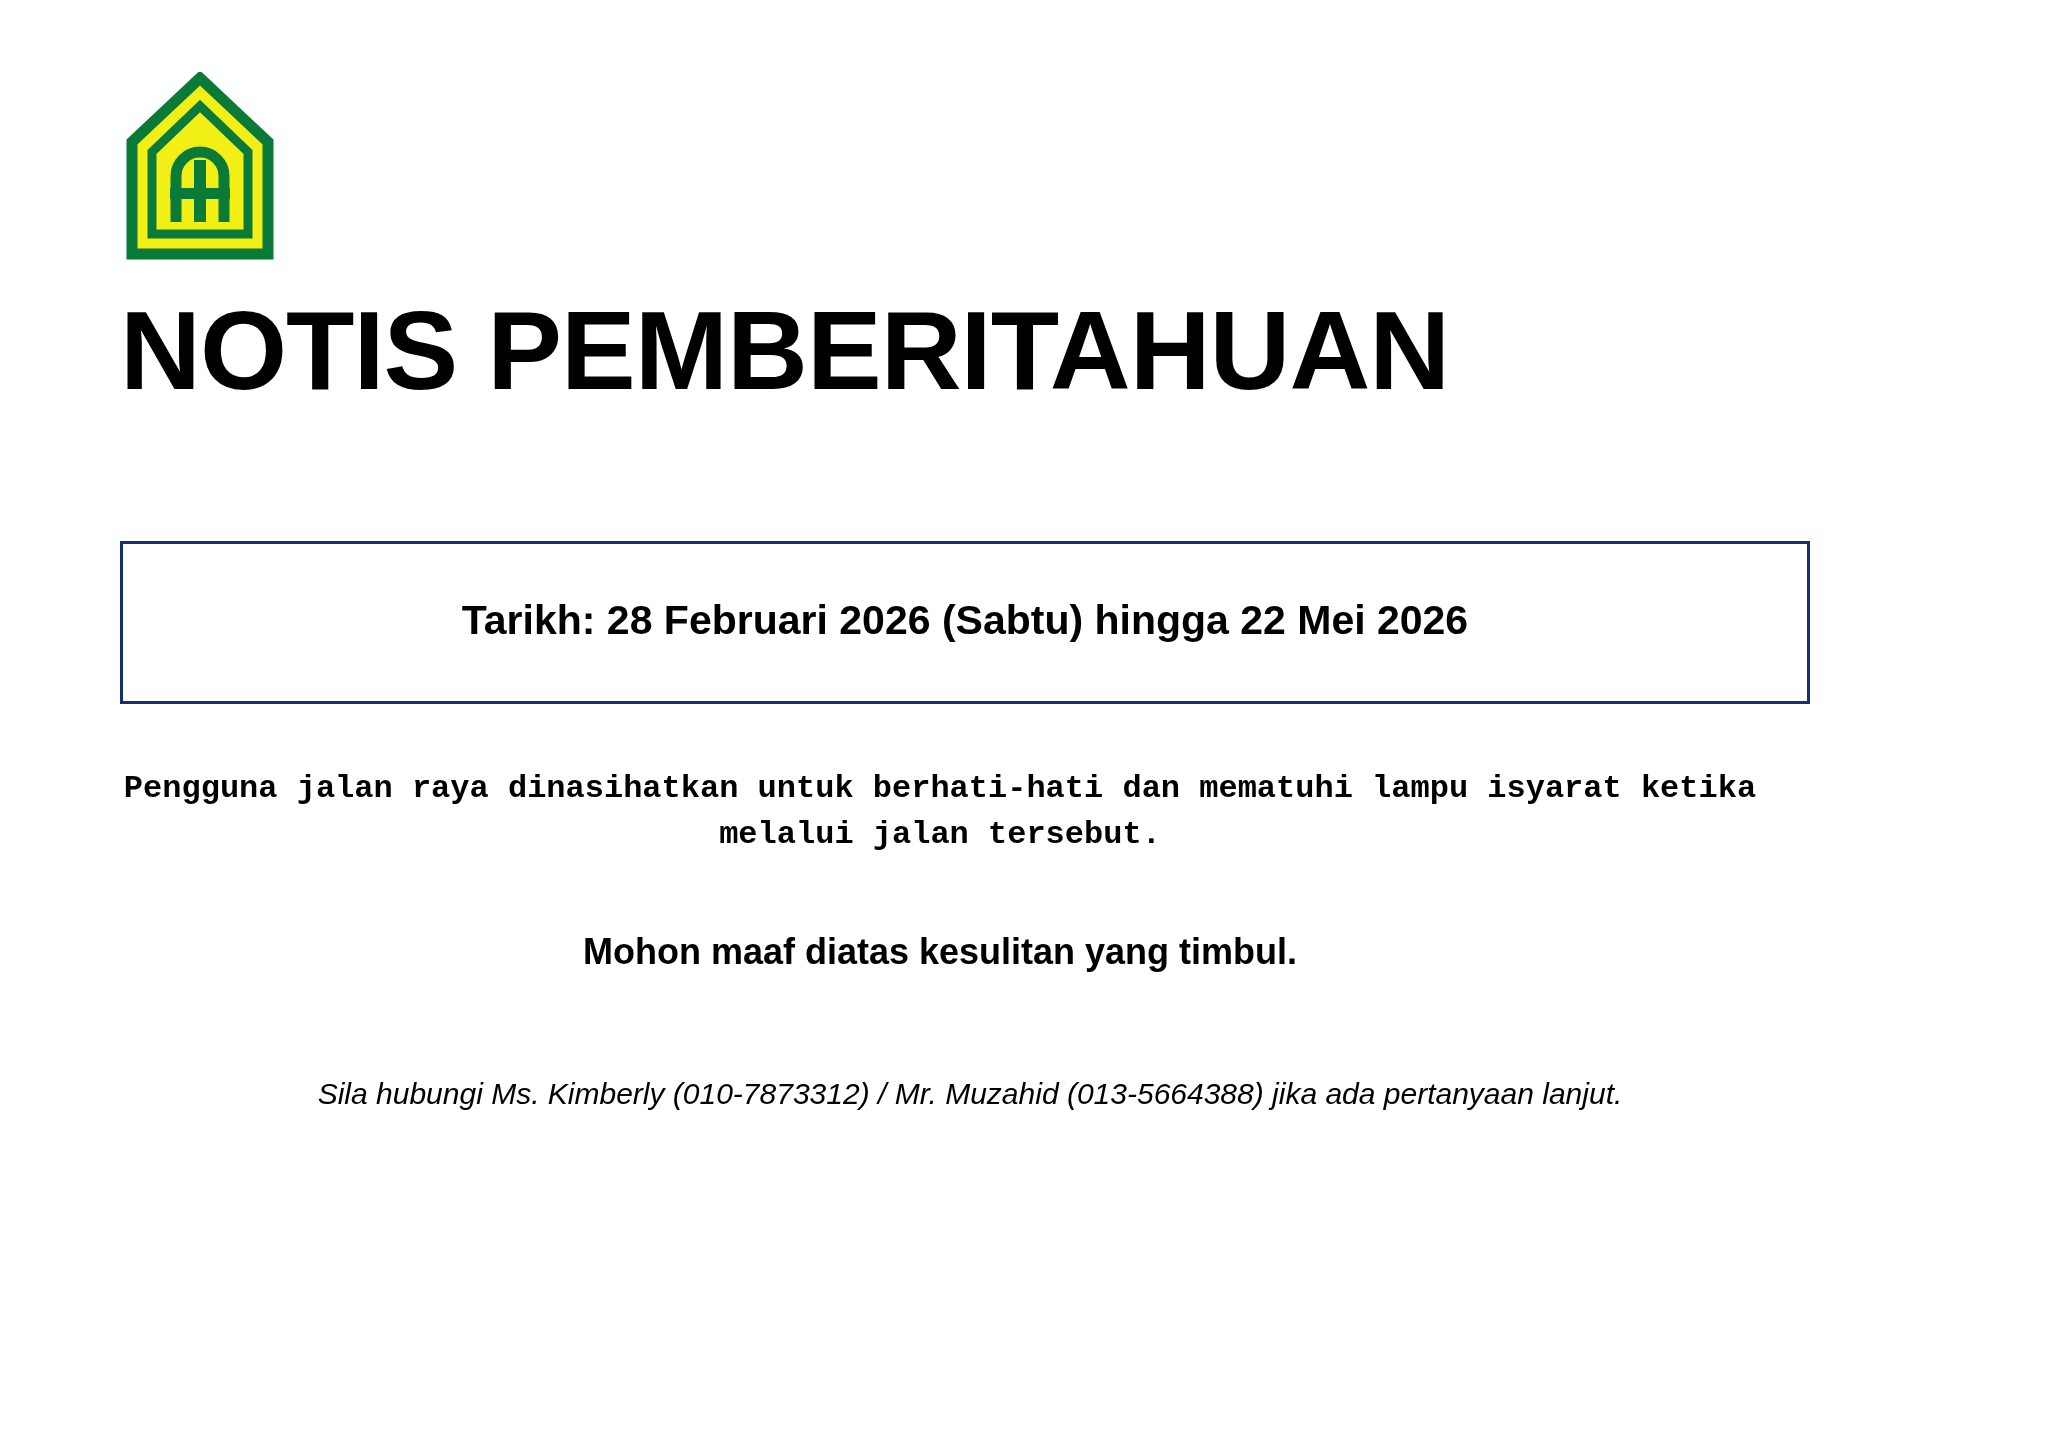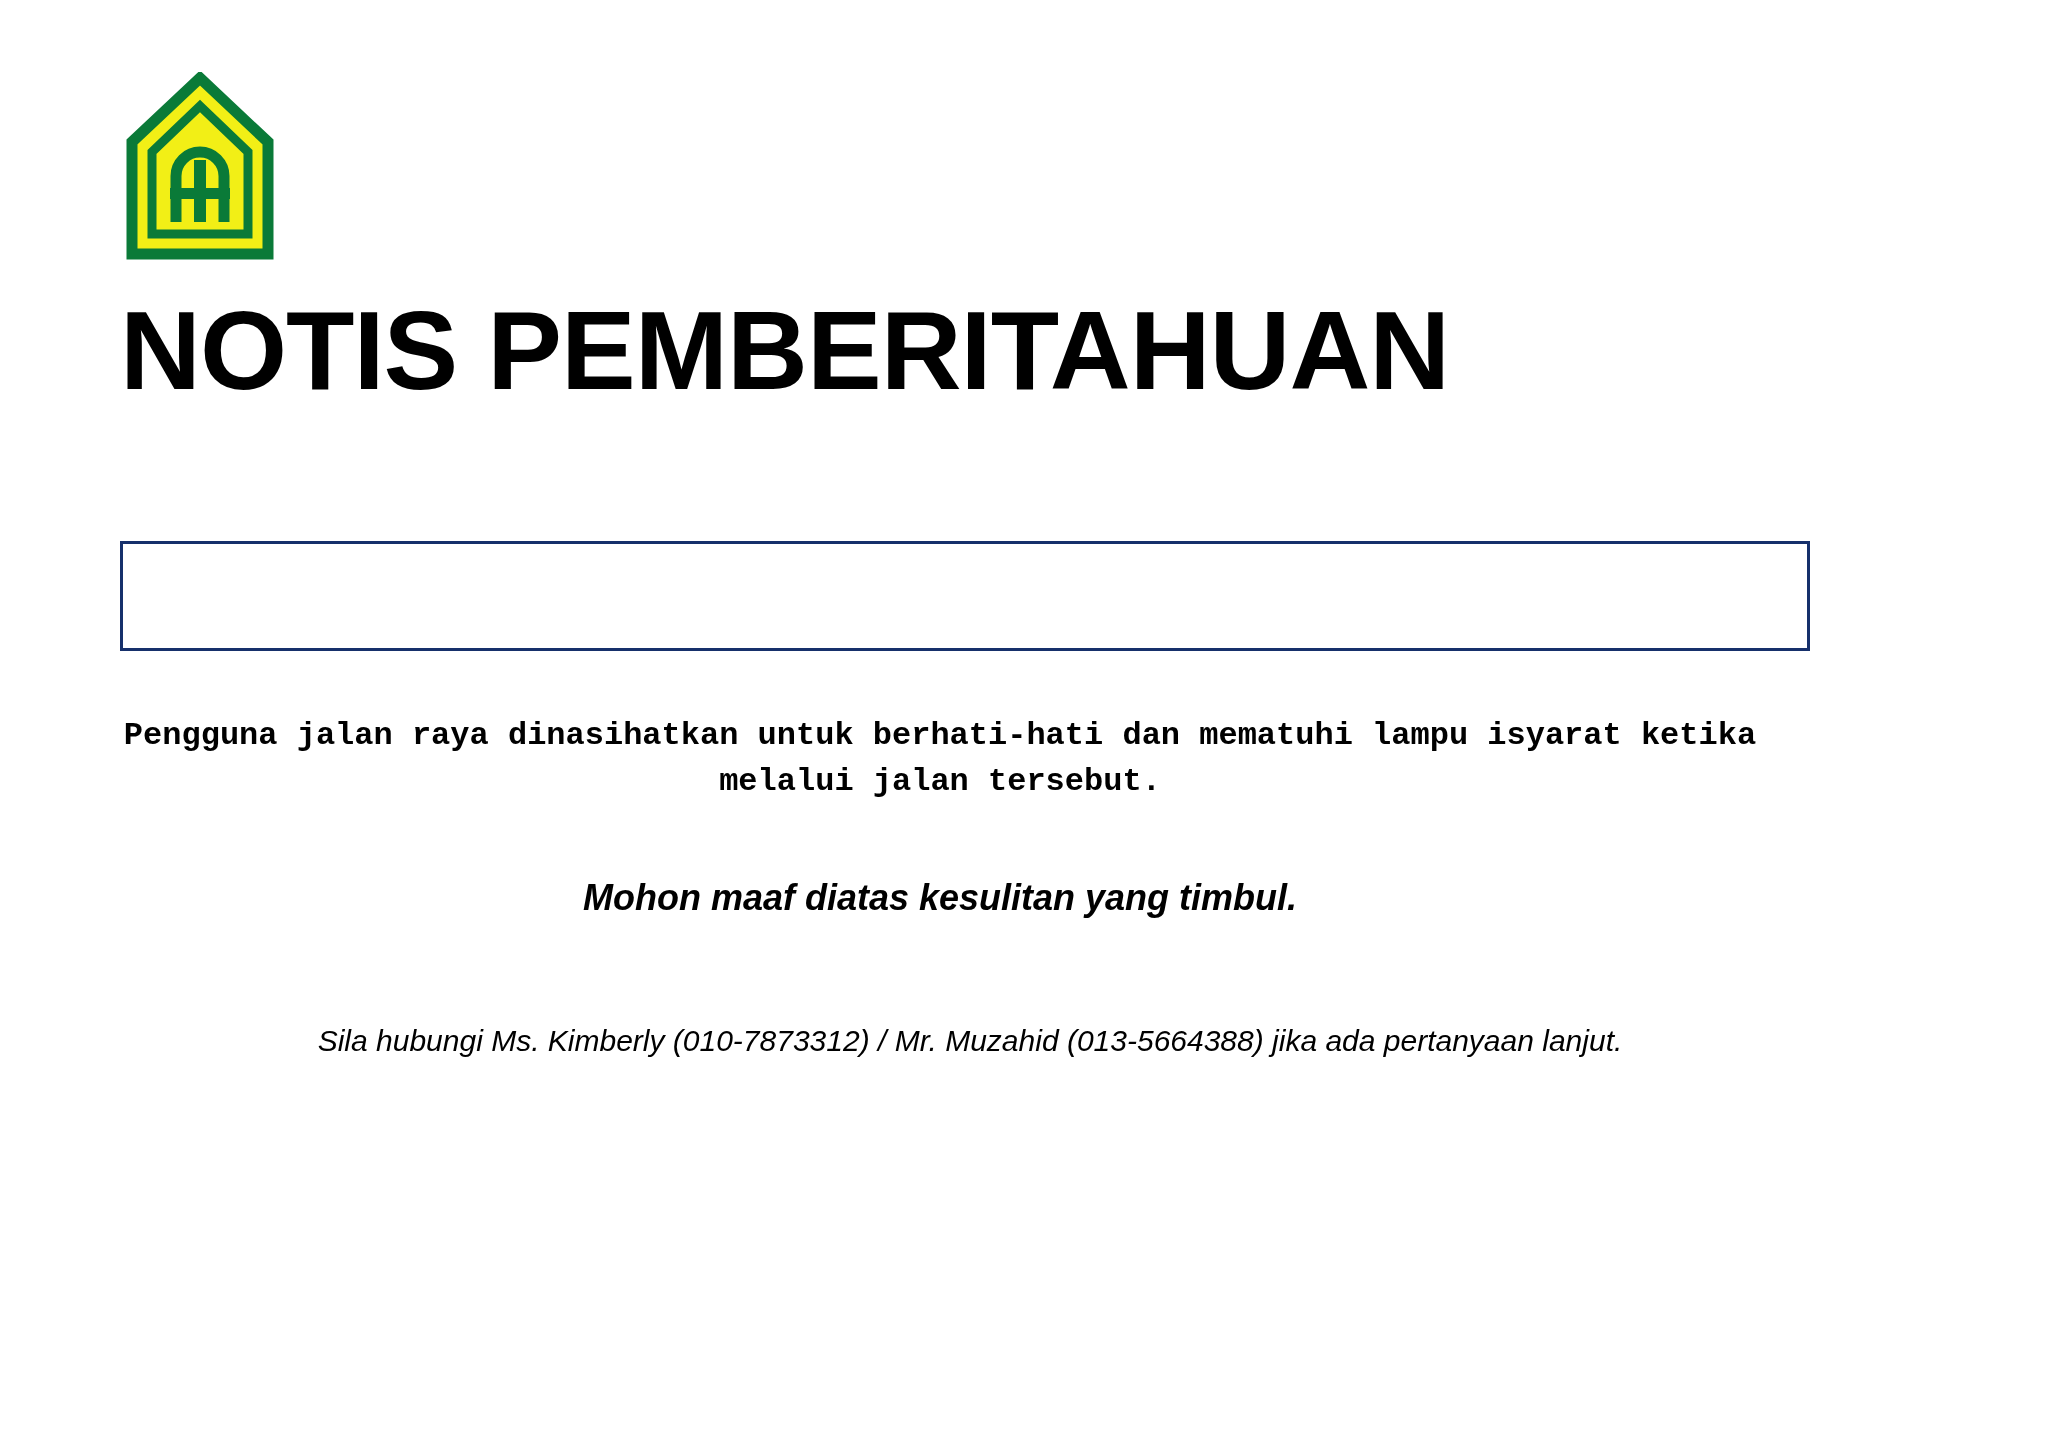--- a/index.html
+++ b/index.html
@@ -85,21 +85,20 @@
     line-height: 1.45;
     font-family: Liberation Mono, monospace;
   }
   .apology {
     margin-top: 36px;
     width: 1640px;
     text-align: center;
     font-size: 36px;
     font-weight: 700;
     line-height: 1.4;
-    font-style: italic;
   }
 
   
   .footer {
     margin-top: 58px;
     width: 1700px;
     text-align: center;
     font-size: 30px;
     font-style: italic;
     font-weight: 400;
@@ -121,20 +120,21 @@
       <path d="M56 150 L56 104 A24 24 0 0 1 104 104 L104 150" fill="none" stroke="#0a7a38" stroke-width="11"></path>
       <rect x="74" y="88" width="12" height="62" fill="#0a7a38"></rect>
       <rect x="50" y="116" width="60" height="11" fill="#0a7a38"></rect>
     </svg>
   </div>
 
   <h1 class="notice-title">NOTIS PEMBERITAHUAN</h1>
 
 
   <div class="details-box">
+    <div class="details-line">Tarikh: 28 Februari 2026 (Sabtu) hingga 22 Mei 2026</div>
   </div>
 
   <p class="advisory">Pengguna jalan raya dinasihatkan untuk berhati-hati dan mematuhi lampu isyarat ketika melalui jalan tersebut.</p>
 
   <p class="apology">Mohon maaf diatas kesulitan yang timbul.</p>
 
   <div class="footer">
     <span>Sila hubungi Ms. Kimberly (010-7873312) / Mr. Muzahid (013-5664388) jika ada pertanyaan lanjut.</span>
     
   </div>

